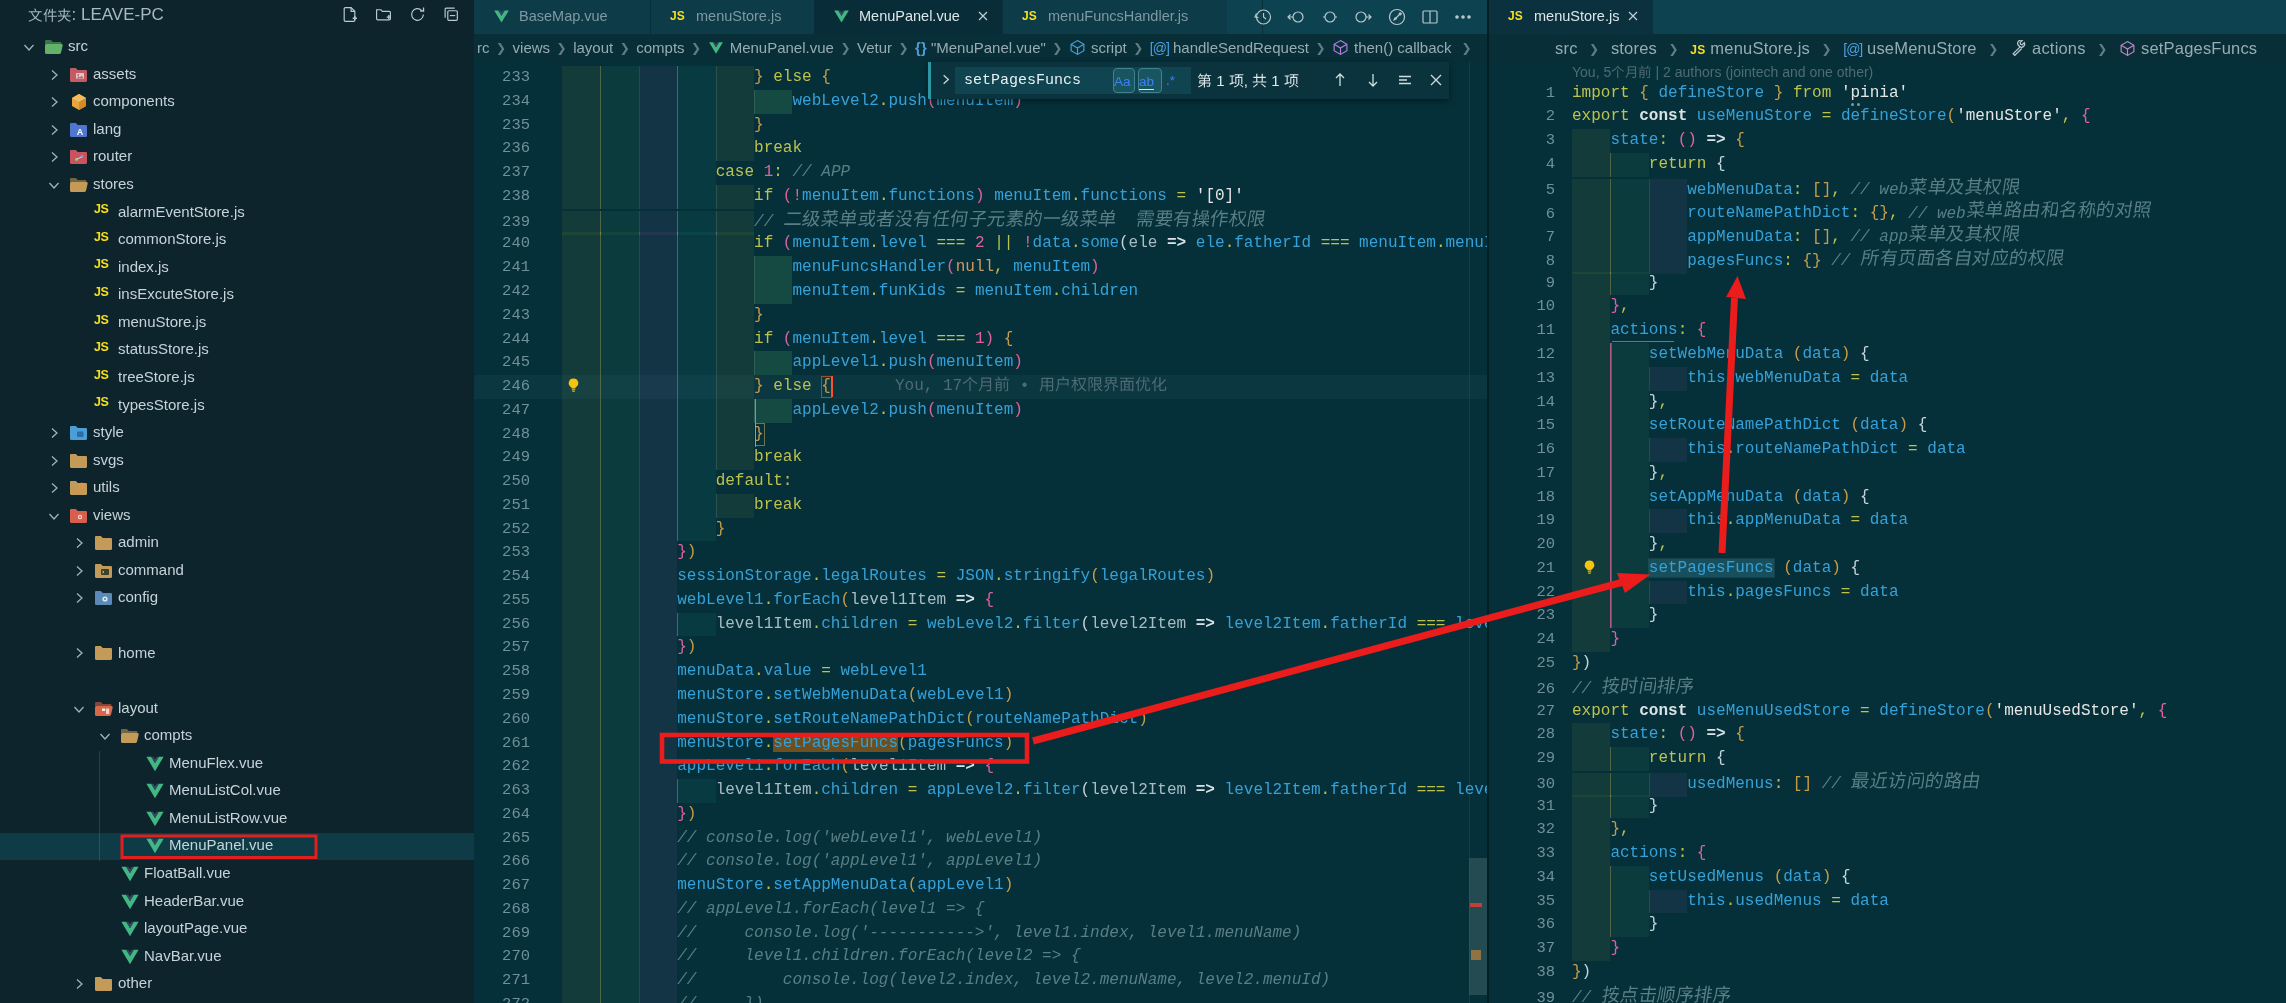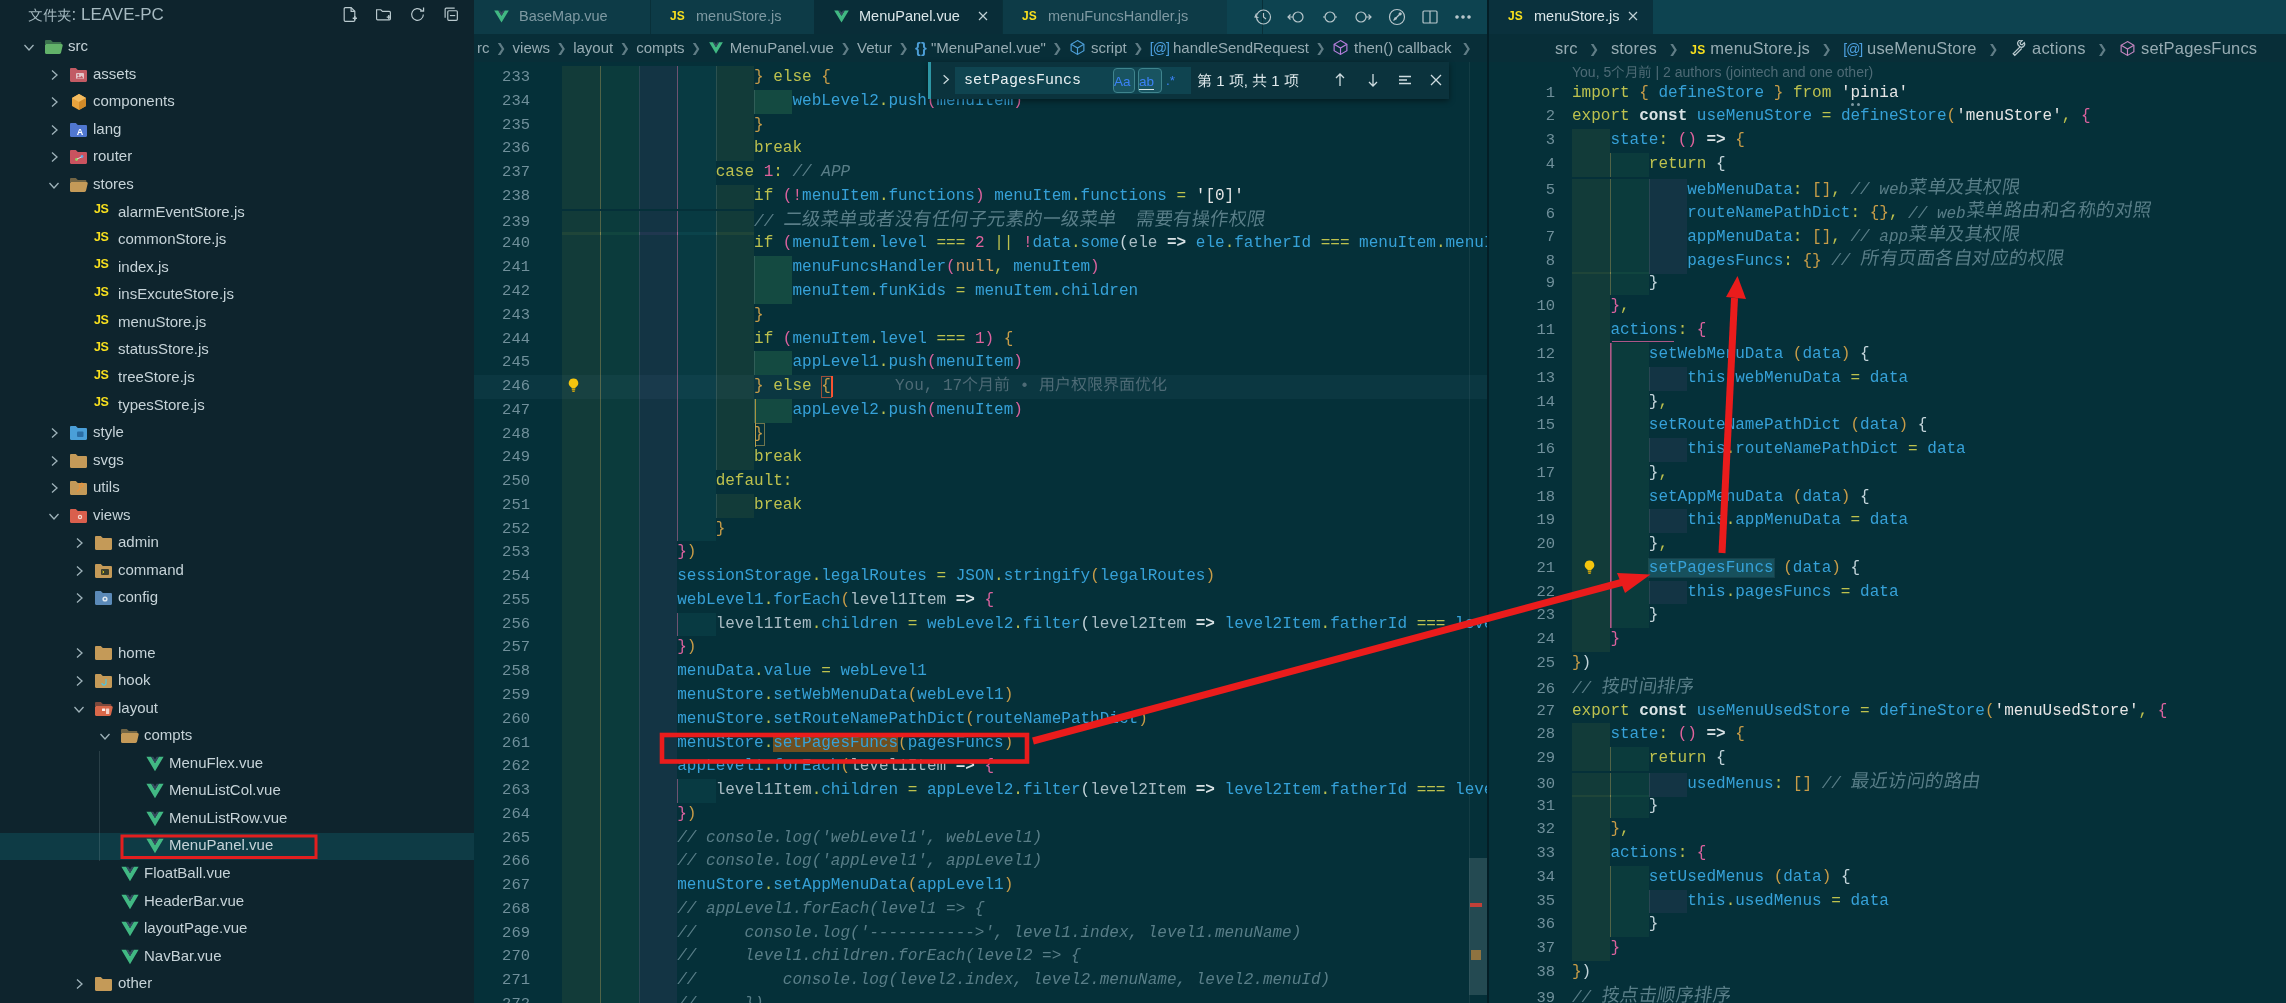--- a/index.html
+++ b/index.html
@@ -411,34 +411,20 @@
             <path d="M6 3.5 11 8l-5 4.5" stroke="#9fb3ba" stroke-width="1.3" fill="none"></path>
           </svg>
         </span>
         <span style="position:absolute;left:94px;top:0;width:20px;height:27.6px">
           <svg class="ticon" viewBox="0 0 20 20">
             <path d="M1 4.2c0-.7.5-1.2 1.2-1.2h4.6l2 2h8c.7 0 1.2.5 1.2 1.2v9.6c0 .7-.5 1.2-1.2 1.2H2.2c-.7 0-1.2-.5-1.2-1.2V4.2z" fill="#c49a58"></path>
           </svg>
         </span>
         <span class="tlabel" style="left:118px">home</span>
       </div>
-      <div class="trow" style="top:667.3px">
-        <span style="position:absolute;left:71px;top:0">
-          <svg class="chev" viewBox="0 0 16 16">
-            <path d="M6 3.5 11 8l-5 4.5" stroke="#9fb3ba" stroke-width="1.3" fill="none"></path>
-          </svg>
-        </span>
-        <span style="position:absolute;left:94px;top:0;width:20px;height:27.6px">
-          <svg class="ticon" viewBox="0 0 20 20">
-            <path d="M1 4.2c0-.7.5-1.2 1.2-1.2h4.6l2 2h8c.7 0 1.2.5 1.2 1.2v9.6c0 .7-.5 1.2-1.2 1.2H2.2c-.7 0-1.2-.5-1.2-1.2V4.2z" fill="#c49a58"></path>
-            <path d="M12 8v4a2 2 0 0 1-4 0" stroke="#55c3d8" stroke-width="1.3" fill="none"></path>
-          </svg>
-        </span>
-        <span class="tlabel" style="left:118px">hook</span>
-      </div>
       <div class="trow" style="top:694.8px">
         <span style="position:absolute;left:71px;top:0">
           <svg class="chev" viewBox="0 0 16 16">
             <path d="M3.5 6 8 11l4.5-5" stroke="#9fb3ba" stroke-width="1.3" fill="none"></path>
           </svg>
         </span>
         <span style="position:absolute;left:94px;top:0;width:20px;height:27.6px">
           <svg class="ticon" viewBox="0 0 20 20">
             <path d="M1 4.2c0-.7.5-1.2 1.2-1.2h4.6l2 2h7.4c.7 0 1.2.5 1.2 1.2V7H1V4.2z" fill="#d9684a" opacity=".55"></path>
             <path d="M2.6 7h14.9c.8 0 1.4.8 1.2 1.6l-1.7 7.2c-.2.7-.8 1.2-1.5 1.2H2.2c-.7 0-1.2-.5-1.2-1.2V8.4C1 7.6 1.7 7 2.6 7z" fill="#d9684a"></path>

